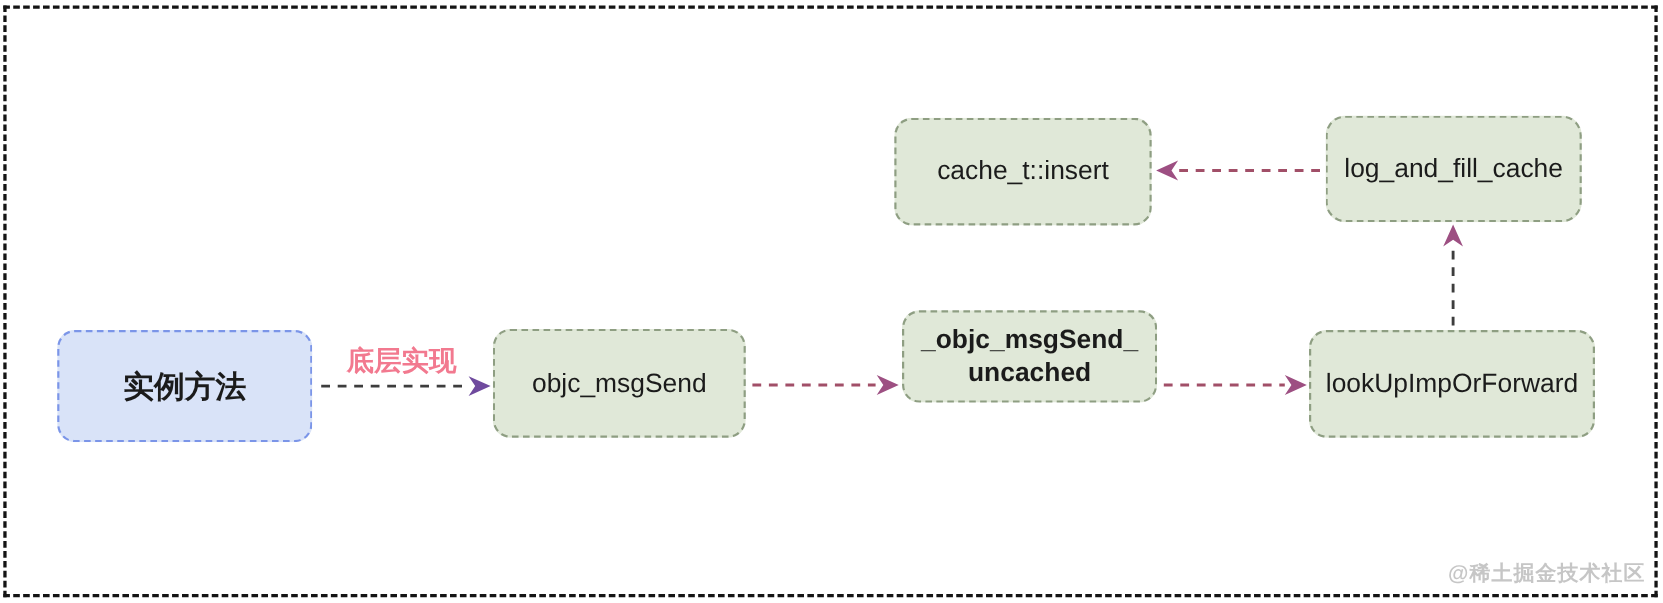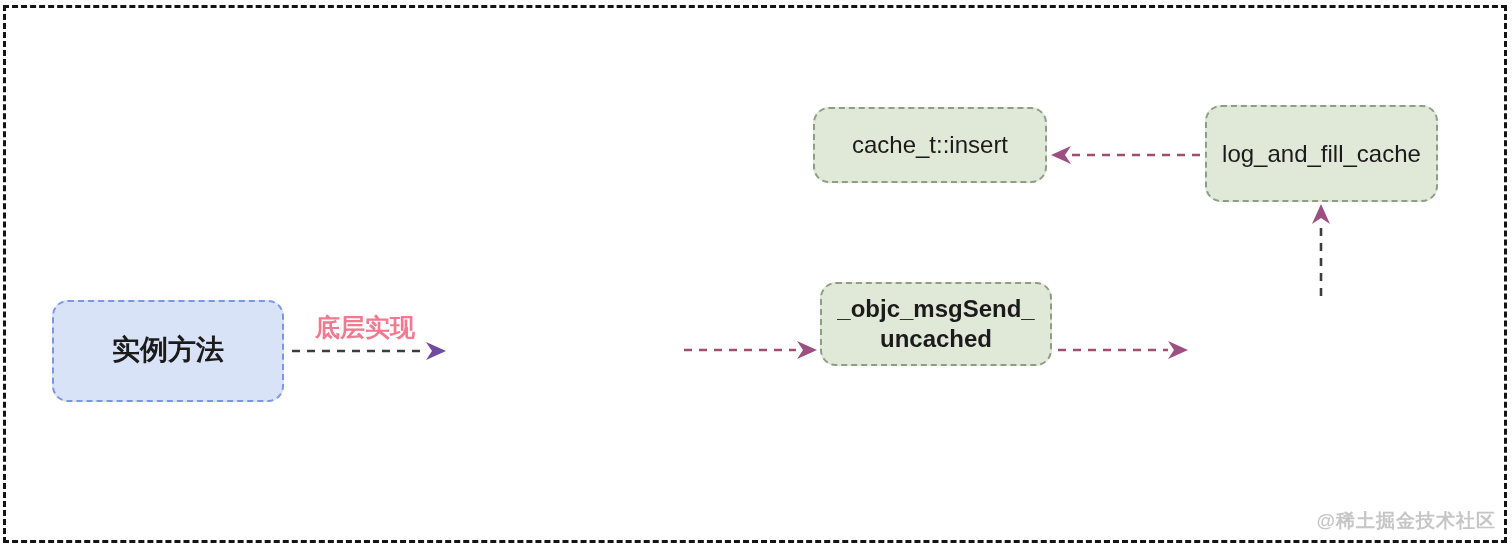--- a/index.html
+++ b/index.html
@@ -30,28 +30,27 @@
   }
   .node.green {
     background:var(--node-green-bg, #e0e8d8);
     border:2.5px dashed var(--node-green-border, #8e9e82);
   }
   .node.blue {
     background:var(--node-blue-bg, #d9e3f8);
     border:2.5px dashed var(--node-blue-border, #7b95e8);
     font-size:28px;
     font-weight:600;
-    font-family:Liberation Mono, monospace;
   }
   #n-instance   { left:52px;  top:300px; width:232px; height:102px; }
   #n-msgsend    { left:448px; top:299px; width:230px; height:99px;  }
   #n-uncached   { left:820px; top:282px; width:232px; height:84px;font-weight:bold; }
   #n-lookup     { left:1190px;top:300px; width:260px; height:98px;  }
-  #n-insert     { left:813px; top:107px; width:234px; height:76px;  }
-  #n-logfill    { left:1205px;top:105px; width:233px; height:97px;  }
+  #n-insert     { left:813px; top:107px; width:234px; height:98px;  }
+  #n-logfill    { left:1205px;top:105px; width:233px; height:97px;border-radius:18px;  }
 
   svg.edges { position:absolute; left:0; top:0; pointer-events:none; }
   .edge-dark   { stroke:var(--arrow-dark, #3d3d3d);   stroke-width:2.6; stroke-dasharray:8 7; fill:none; }
   .edge-maroon { stroke:var(--arrow-maroon, #a14f68); stroke-width:2.6; stroke-dasharray:8 7; fill:none; }
   .head-purple  { fill:var(--arrowhead-purple, #6f4a9e); }
   .head-magenta { fill:var(--arrowhead-magenta, #9d4f82); }
 
   .edge-label {
     position:absolute;
     left:315px; top:311px;
@@ -101,24 +100,26 @@
     <g>
       <line class="edge-maroon" x1="1200" y1="155" x2="1072" y2="155"></line>
       <path class="head-magenta" d="M1051 155 L1071 146 L1065 155 L1071 164 Z"></path>
     </g>
   </svg>
 
   <div class="node blue" id="n-instance">实例方法</div>
 
   <div class="edge-label">底层实现</div>
 
+  <div class="node green" id="n-msgsend">objc_msgSend</div>
 
   <div class="node green" id="n-uncached">_objc_msgSend_
 uncached</div>
 
+  <div class="node green" id="n-lookup">lookUpImpOrForward</div>
 
   <div class="node green" id="n-insert">cache_t::insert</div>
 
   <div class="node green" id="n-logfill">log_and_fill_cache</div>
 
   <div class="watermark">@稀土掘金技术社区</div>
 
 </div>
 
 </body></html>

